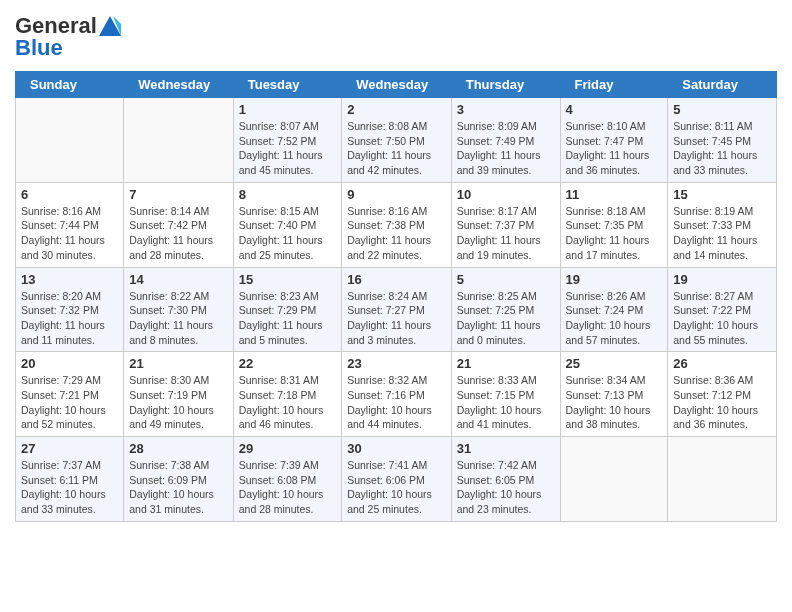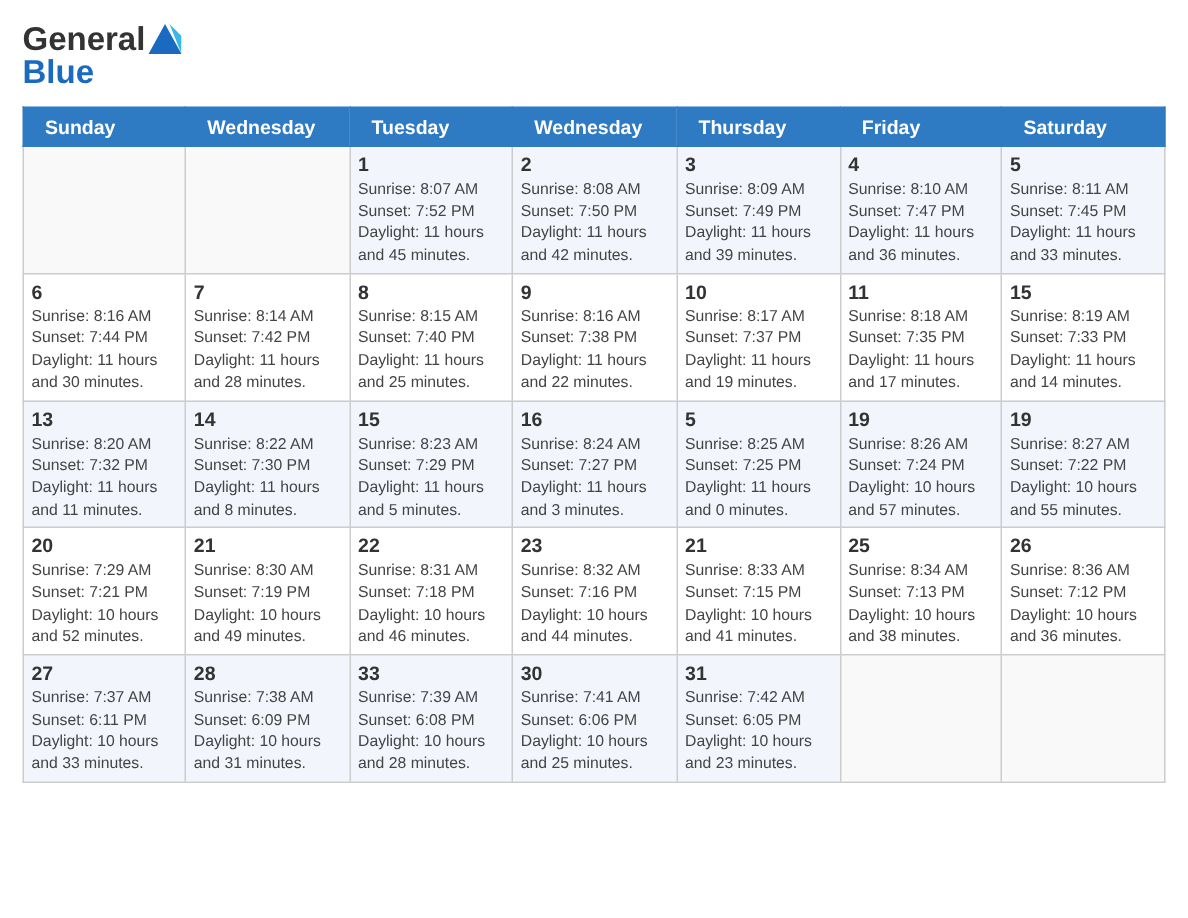--- a/index.html
+++ b/index.html
@@ -284,21 +284,21 @@
 Sunset: 6:11 PM
 Daylight: 10 hours and 33 minutes.</div>
         </td>
         <td>
           <span class="day-num">28</span>
           <div class="day-info">Sunrise: 7:38 AM
 Sunset: 6:09 PM
 Daylight: 10 hours and 31 minutes.</div>
         </td>
         <td>
-          <span class="day-num">33</span>
+          <span class="day-num">29</span>
           <div class="day-info">Sunrise: 7:39 AM
 Sunset: 6:08 PM
 Daylight: 10 hours and 28 minutes.</div>
         </td>
         <td>
           <span class="day-num">30</span>
           <div class="day-info">Sunrise: 7:41 AM
 Sunset: 6:06 PM
 Daylight: 10 hours and 25 minutes.</div>
         </td>

